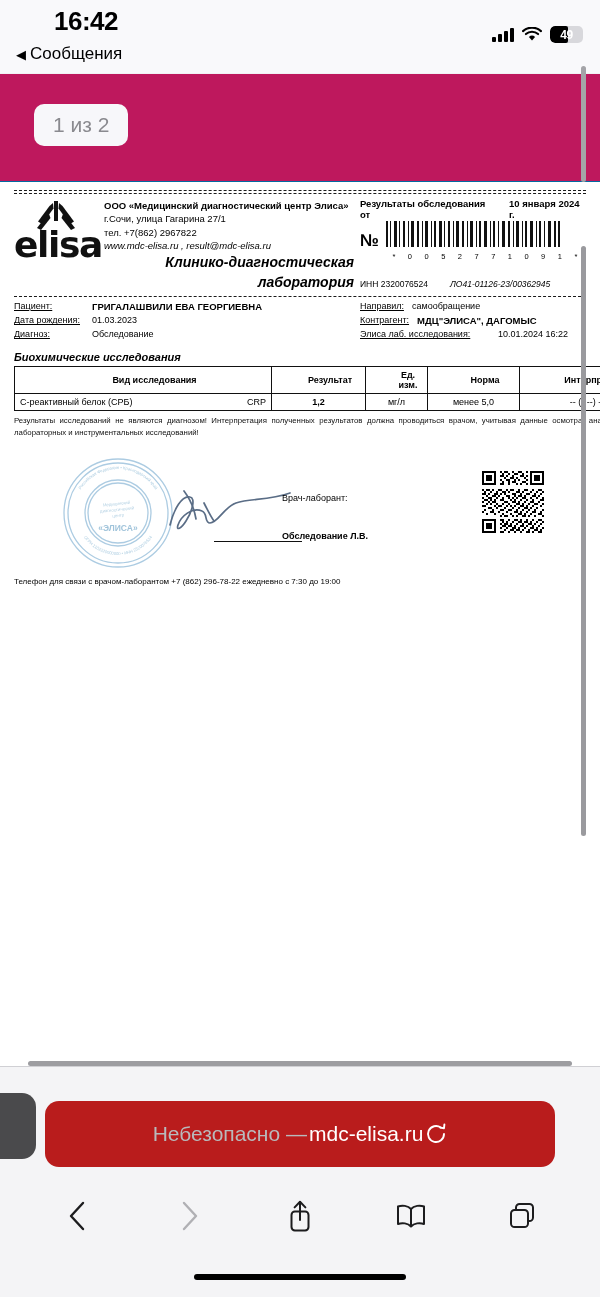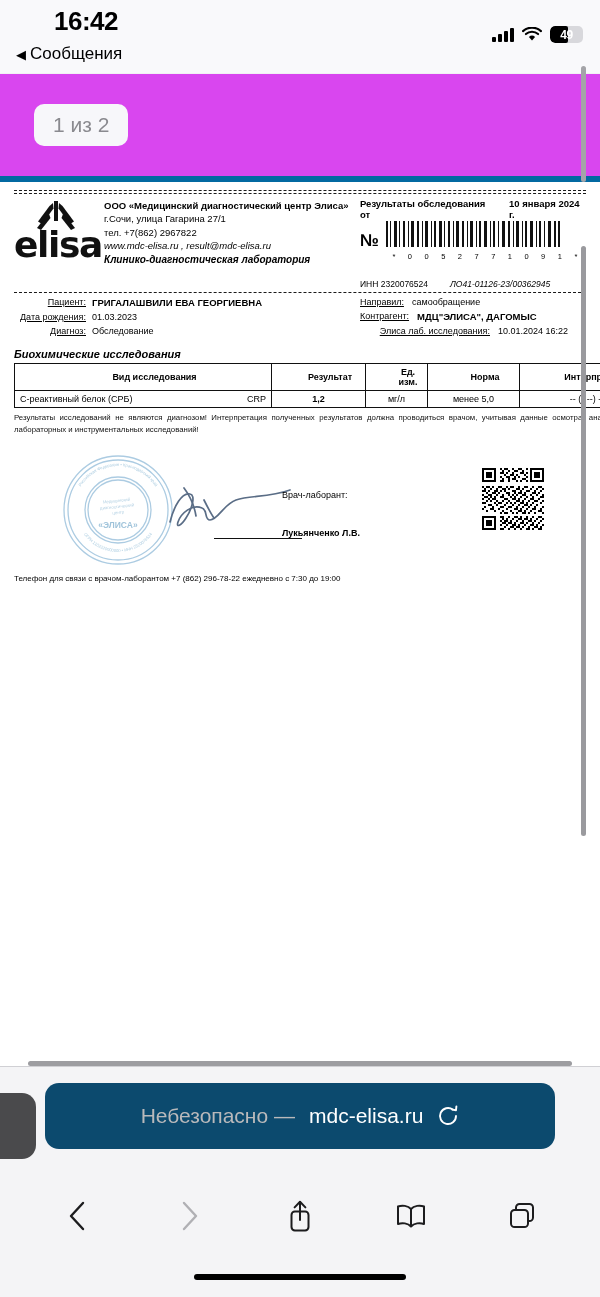--- a/index.html
+++ b/index.html
@@ -46,22 +46,22 @@
     background:#000; border-radius:5px 2px 2px 5px;
   }
   .batt .num {
     position:absolute; left:0; top:0; width:100%; height:100%;
     display:flex; align-items:center; justify-content:center;
     font-size:12px; font-weight:bold; color:#fff; letter-spacing:-0.4px;
   }
 
   
   .pdfbar {
-    height:108px; background:#d946ef; position:relative;
-    border-bottom:6px solid #0369a1;
+    height:108px; background:#be185d; position:relative;
+    border-bottom:1px solid #0369a1;
   }
   .pagepill {
     position:absolute; left:34px; top:30px;
     padding:9px 19px; background:#f7f7fa; border-radius:10px;
     font-size:21px; color:#8a8a8f;
   }
 
   
   .page {
     position:absolute; left:0; top:182px; right:0; bottom:231px;
@@ -81,39 +81,39 @@
   .logo { width:83px; flex:none; padding-top:2px; }
   .logo-mark { display:block; margin:0 auto; }
   .logo-word {
     font-family:"DejaVu Sans", sans-serif;
     font-size:36px; font-weight:bold; letter-spacing:-1.4px;
     line-height:0.85; color:#111; text-align:center;
   }
   .org { font-size:9.5px; line-height:1.42; color:#000; padding-top:1px; }
   .org .b { font-weight:bold; }
   .org .i { font-style:italic; }
-  .org .lab { font-style:italic; font-weight:bold; font-size:10px; }
+  .org .lab { font-style:italic; font-weight:bold; font-size:14px;text-align:right; }
 
   .hdr-right { flex:1; padding-left:6px; }
   .res-line { font-size:9.5px; font-weight:bold; display:flex; gap:14px; }
   .no-row { display:flex; align-items:center; gap:6px; margin-top:1px; }
   .no-lbl { font-size:17px; font-weight:bold; letter-spacing:-0.5px; }
   .barcode { flex:1; }
   .bc-digits {
     display:flex; justify-content:space-around;
     font-size:7.5px; font-family:"Liberation Sans", sans-serif;
     letter-spacing:0.5px; margin-top:1px; padding:0 2px;
   }
   .inn-row {
     display:flex; gap:22px; font-size:8.5px; margin-top:18px;
   }
   .inn-row .lic { font-style:italic; }
 
   
-  .info { display:flex; margin-top:3px;text-align:right; }
+  .info { display:flex; margin-top:3px; }
   .info-left { width:340px; }
   .info-right { flex:1; padding-left:6px; }
   .irow { display:flex; font-size:9px; line-height:1.55; }
   .ilbl { text-decoration:underline; white-space:nowrap; }
   .ival { padding-left:6px; }
   .ival.b { font-weight:bold; font-size:9.5px; }
   .info-left .ilbl { width:72px; }
   .info-right .ilbl { min-width:0; }
   .info-right .irow .ival { padding-left:8px; }
   .irow.wide .ilbl { width:130px; }
@@ -167,23 +167,23 @@
   .safari {
     position:absolute; left:0; right:0; bottom:0; height:231px;
     background:#f4f4f6; border-top:0.5px solid #d0d0d4;
   }
   .tabstrip { position:relative; height:110px; }
   .tab-prev {
     position:absolute; left:-24px; top:26px; width:60px; height:66px;
     background:#4a4a4c; border-radius:14px;
   }
   .urlbar {
-    position:absolute; left:45px; top:16px; right:45px; height:66px;
-    background:#0c4a6e; border-radius:14px;
-    display:flex; align-items:center; justify-content:center; gap:14px;
+    position:absolute; left:45px; top:34px; right:45px; height:66px;
+    background:#b91c1c; border-radius:14px;
+    display:flex; align-items:center; justify-content:center; gap:2px;
   }
   .url-warn { font-size:21px; color:#b9b9bb; }
   .url-host { font-size:21px; color:#fff; }
   .reload { width:22px; height:22px; }
   .toolbar {
     position:absolute; left:0; right:0; top:110px; height:78px;
     display:flex; align-items:center; justify-content:space-around;
     padding:0 22px;
   }
   .tb-btn { width:44px; height:44px; display:flex; align-items:center; justify-content:center; }
@@ -435,21 +435,21 @@
       <svg class="sign-svg" width="130" height="58" viewBox="0 0 130 58">
         <g fill="none" stroke="#5a6d86" stroke-width="1.7" stroke-linecap="round">
           <path d="M6 40 C10 24, 18 10, 26 12 C32 13, 28 27, 22 36 C17 44, 12 46, 14 40 C17 31, 28 22, 38 26 C44 28, 40 38, 46 38 C54 38, 60 22, 72 18 C86 13, 104 16, 126 8"></path>
           <path d="M20 6 C26 14, 30 22, 32 34"></path>
           <path d="M40 18 C44 26, 47 32, 50 36"></path>
         </g>
       </svg>
 
       <div class="sig-txt">Врач-лаборант:</div>
       <div class="sig-line"></div>
-      <div class="sig-name">Лукьянченко Л.В.</div>
+      <div class="sig-name">Обследование Л.В.</div>
 
       <svg class="qr" width="66" height="66" viewBox="0 0 33 33" shape-rendering="crispEdges">
         <rect width="33" height="33" fill="#fff"></rect>
         <g fill="#000">
           <path d="M1 1h7v7h-7z"></path>
             <path d="M2 2h5v5h-5z" fill="#fff"></path>
             <path d="M3 3h3v3h-3z"></path>
           <path d="M25 1h7v7h-7z"></path>
             <path d="M26 2h5v5h-5z" fill="#fff"></path>
             <path d="M27 3h3v3h-3z"></path>

